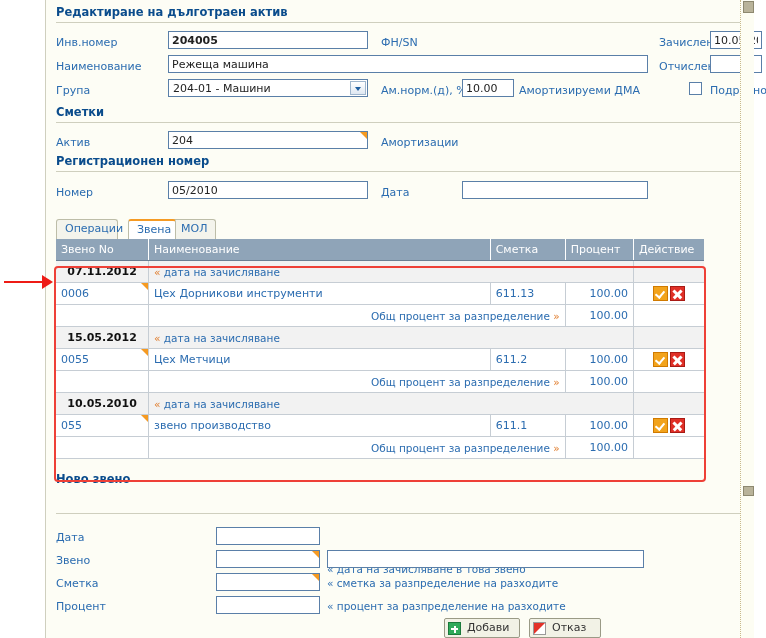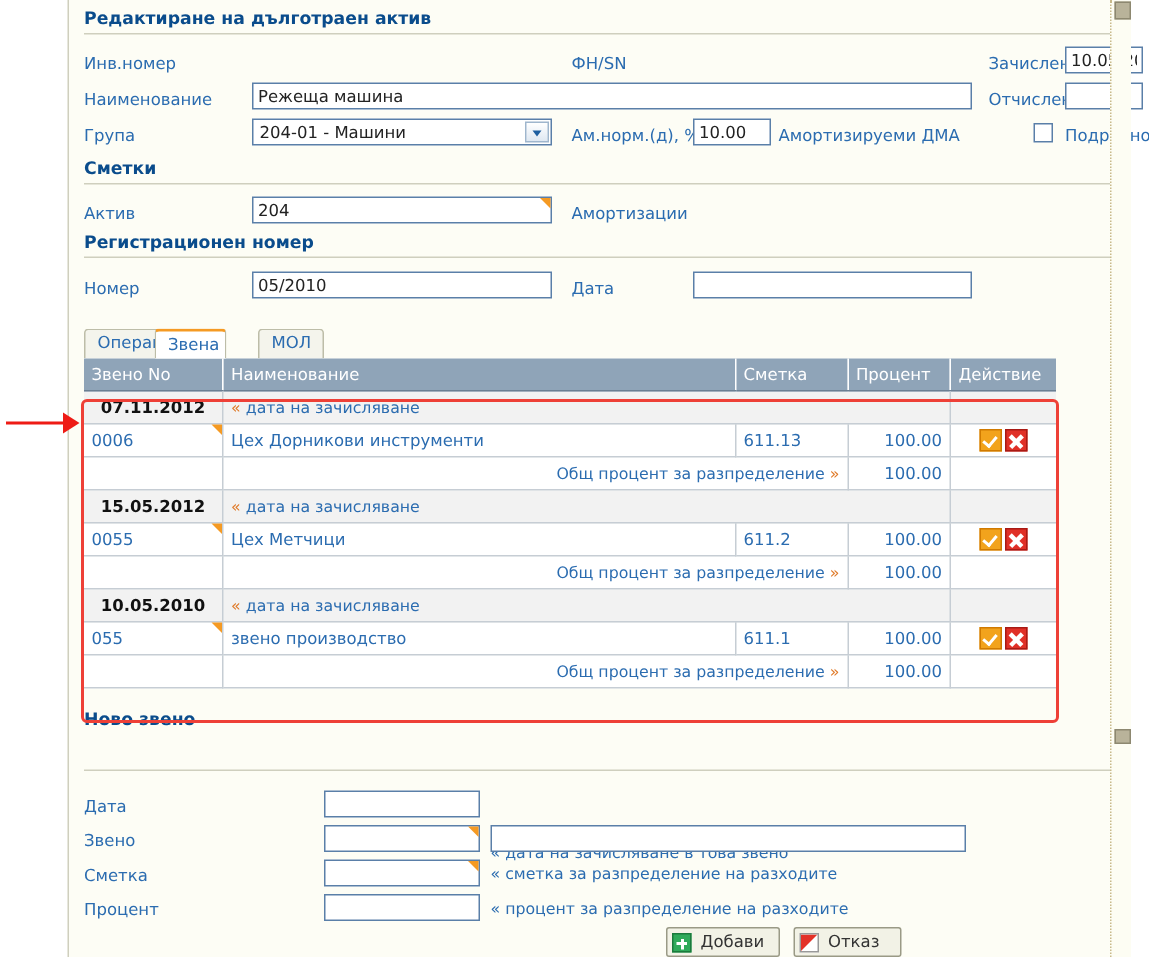--- a/index.html
+++ b/index.html
@@ -346,20 +346,21 @@
 <div id="page">
 
   <div class="left-gutter"></div>
 
   <div class="form-area">
 
     <div class="section" style="left:10px; top:5px;">Редактиране на дълготраен актив</div>
     <div class="section-rule" style="left:10px; top:22px; width:688px;"></div>
 
     <div class="lbl" style="left:10px; top:36px;">Инв.номер</div>
+    <input class="inp bold" style="left: 122px; top: 31px; width: 200px;" value="204005">
     <div class="lbl" style="left:335px; top:36px;">ФН/SN</div>
     <div class="lbl" style="left:613px; top:36px;">Зачислен</div>
     <input class="inp" style="left: 664px; top: 31px; width: 52px;" value="10.05.20">
 
     <div class="lbl" style="left:10px; top:60px;">Наименование</div>
     <input class="inp" style="left: 122px; top: 55px; width: 480px;" value="Режеща машина">
     <div class="lbl" style="left:613px; top:60px;">Отчислен</div>
     <input class="inp" style="left: 664px; top: 55px; width: 52px;" value="">
 
     <div class="lbl" style="left:10px; top:84px;">Група</div>
@@ -386,21 +387,21 @@
     <div class="section" style="left:10px; top:154px;">Регистрационен номер</div>
     <div class="section-rule" style="left:10px; top:171px; width:688px;"></div>
 
     <div class="lbl" style="left:10px; top:186px;">Номер</div>
     <input class="inp" style="left: 122px; top: 181px; width: 200px;" value="05/2010">
     <div class="lbl" style="left:335px; top:186px;">Дата</div>
     <input class="inp" style="left: 416px; top: 181px; width: 186px;" value="">
 
     <div class="tabs">
       <div class="tab" style="left:10px; top:219px; width:62px;">Операции</div>
-      <div class="tab active" style="left:57px; top:219px; width:48px;">Звена</div>
+      <div class="tab active" style="left:82px; top:219px; width:48px;">Звена</div>
       <div class="tab" style="left:126px; top:219px; width:44px;">МОЛ</div>
     </div>
 
     <table class="tbl" style="left:10px; top:239px; width:648px;">
       <colgroup>
         <col style="width:84px">
         <col style="width:310px">
         <col style="width:68px">
         <col style="width:62px">
         <col style="width:64px">

